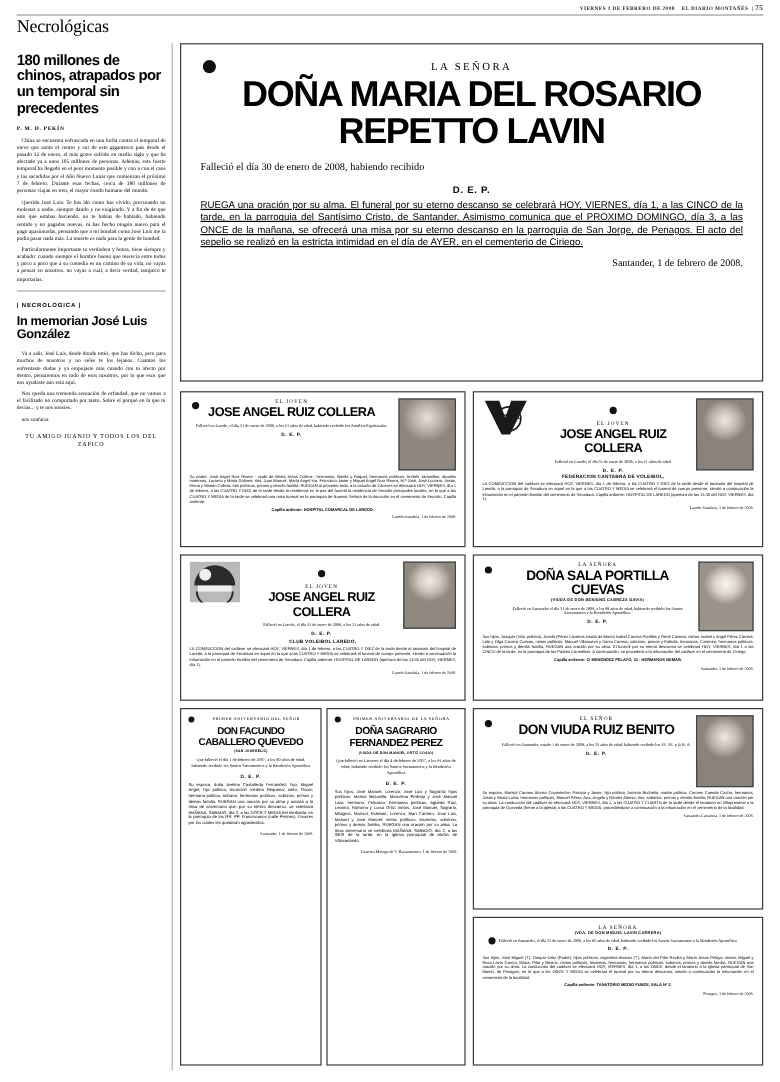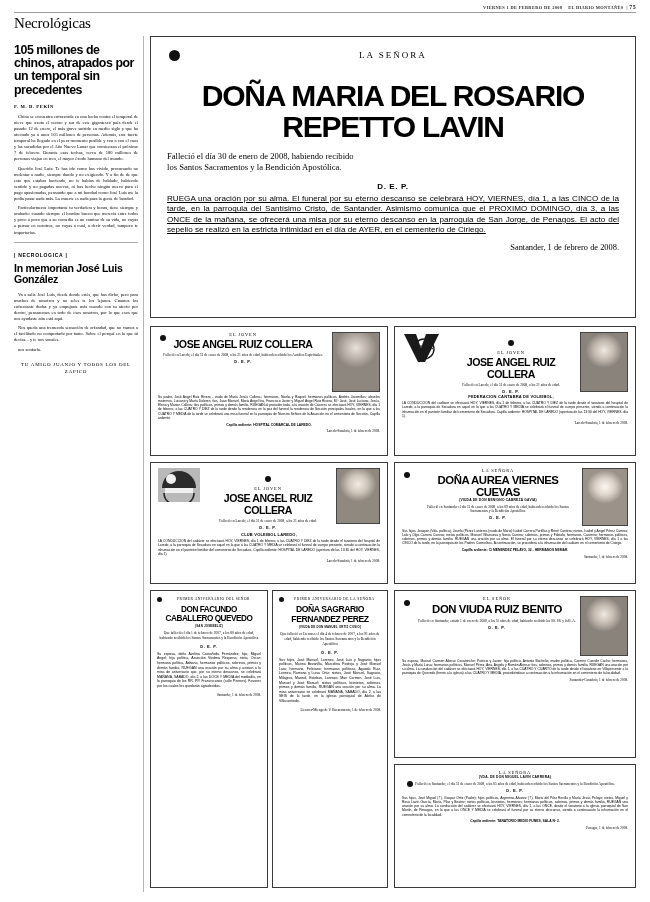--- a/index.html
+++ b/index.html
@@ -86,21 +86,21 @@
     line-height:1.25;
   }
   .dep{text-align:center;font-weight:bold;letter-spacing:.6px;}
   .familia{text-align:center;font-weight:bold;letter-spacing:.2px;}
   .para{font-family:"Liberation Sans",sans-serif;text-align:justify;}
   .place{text-align:right;font-family:"Liberation Serif",serif;}
 
   
   #box-main{left:150px;top:36px;width:486px;height:282px;padding:9px 16px;}
   #box-main .kicker{font-size:9px;letter-spacing:2px;margin-top:4px;}
-  #box-main .name-main{font-size:30px;letter-spacing:-1.2px;line-height:31px;margin-top:20px;}
+  #box-main .name-main{font-size:30px;letter-spacing:-1.2px;line-height:31px;margin-top:3px;}
   #box-main .deathline{font-size:8.6px;margin-top:9px;line-height:11px;}
   #box-main .dep{font-size:8px;margin-top:9px;}
   #box-main .familia{font-size:9px;margin-top:5px;}
   #box-main .para{font-size:8.1px;line-height:10.4px;margin-top:3px;text-decoration:underline;}
   #box-main .place{font-size:8.4px;margin-top:7px;}
   #box-main .cross{position:absolute;left:18px;top:13px;width:11px;height:11px;}
 
   
   .photo{
     background:#8d8d8d;border:1px solid #444;
@@ -149,21 +149,21 @@
       <span>EL DIARIO MONTAÑÉS</span>
       &nbsp;|&nbsp;<span class="pg">75</span>
     </div>
     <div class="rule"></div>
     <div class="section-title">Necrológicas</div>
   </div>
 
   <div class="vrule"></div>
 
   <div class="leftcol">
-    <h1 class="news-head">105 millones de chinos, atrapados por un temporal sin precedentes</h1>
+    <h1 class="news-head">180 millones de chinos, atrapados por un temporal sin precedentes</h1>
     <div class="byline">P. M. D. PEKÍN</div>
     <div class="news-body">
       <p>China se encuentra enfrascada en una lucha contra el temporal de nieve que azota el centro y sur de este gigantesco país desde el pasado 12 de enero, el más grave sufrido en medio siglo y que ha afectado ya a unos 105 millones de personas. Además, este fuerte temporal ha llegado en el peor momento posible y con a con el caos y las sacudidas por el Año Nuevo Lunar que comienzan el próximo 7 de febrero. Durante esas fechas, cerca de 180 millones de personas viajan en tren, el mayor éxodo humano del mundo.</p>
       <p>Querido José Luis: Te has ido como has vivido, procurando no molestar a nadie, siempre dando y no exigiendo. Y a fin de de que esto que estabas haciendo, no te habías de hablado, habiendo sentido y no pagadas nuevas, ni has hecho ningún nuevo para el pago apasionadas, pensando que a mi bondad como José Luis me la podía pasar nada más. La muerte es nada para la gente de bondad.</p>
       <p>Particularmente importante tu verdadera y honra, tiene siempre y acabado: cuando siempre el hombre bueno que merecía entre todos y poco a poco que a su comedia es un camino de su vida, no vayas a pensar en nosotros, no vayas a cual, a decir verdad, tampoco te importarías.</p>
     </div>
 
     <div class="hr-thin"></div>
     <div class="necro-tag">|&nbsp;<span>NECROLOGICA</span>&nbsp;|</div>
     <h2 class="memoriam-head">In memorian José Luis González</h2>
@@ -174,21 +174,20 @@
     </div>
     <div class="sign-off">TU AMIGO JUANJO Y TODOS LOS DEL ZAPICO</div>
   </div>
 
   <div class="box" id="box-main">
     <span class="cross"></span>
     <div class="kicker">LA SEÑORA</div>
     <div class="name-main">DOÑA MARIA DEL ROSARIO REPETTO LAVIN</div>
     <div class="deathline">
       <div>Falleció el día 30 de enero de 2008, habiendo recibido</div>
-      <div>los Santos Sacramentos y la Bendición Apostólica.</div>
     </div>
     <div class="dep">D. E. P.</div>
     <div class="para">RUEGA una oración por su alma. El funeral por su eterno descanso se celebrará HOY, VIERNES, día 1, a las CINCO de la tarde, en la parroquia del Santísimo Cristo, de Santander. Asimismo comunica que el PROXIMO DOMINGO, día 3, a las ONCE de la mañana, se ofrecerá una misa por su eterno descanso en la parroquia de San Jorge, de Penagos. El acto del sepelio se realizó en la estricta intimidad en el día de AYER, en el cementerio de Ciriego.</div>
     <div class="place">Santander, 1 de febrero de 2008.</div>
   </div>
 
   <div class="box" style="left:150px;top:326px;width:238px;height:130px;">
     <span class="cross sm" style="position:absolute;left:9px;top:8px;"></span>
     <div class="row">
       <div style="flex:1;padding-right:4px;">
@@ -251,21 +250,21 @@
     <div class="c-org" style="margin-top:2px;">CLUB VOLEIBOL LAREDO,</div>
     <div class="c-body">LA CONDUCCION del cadáver se efectuará HOY, VIERNES, día 1 de febrero, a las CUATRO Y DIEZ de la tarde desde el tanatorio del hospital de Laredo, a la parroquia de Secadura en aquel en la que a las CUATRO Y MEDIA se celebrará el funeral de cuerpo presente, siendo a continuación la inhumación en el panteón familiar del cementerio de Secadura. Capilla ardiente: HOSPITAL DE LAREDO (apertura de las 13:30 del HOY, VIERNES, día 1).</div>
     <div class="c-place">Laredo-Sanabria, 1 de febrero de 2008.</div>
   </div>
 
   <div class="box" style="left:394px;top:462px;width:242px;height:122px;">
     <span class="cross sm" style="position:absolute;left:9px;top:9px;"></span>
     <div class="row">
       <div style="flex:1;padding-right:4px;padding-left:16px;">
         <div class="c-kicker">LA SEÑORA</div>
-        <div class="c-name" style="font-size:11.4px;margin-top:1px;line-height:12px;">DOÑA AUREA VIERNES CUEVAS</div>
+        <div class="c-name" style="font-size:11.4px;margin-top:1px;line-height:12px;">DOÑA SALA PORTILLA CUEVAS</div>
         <div class="c-sub">(VIUDA DE DON BENIGNO CABREZA GAVIA)</div>
         <div class="c-death" style="margin-top:2.5px;">Falleció en Santander el día 31 de enero de 2008, a los 89 años de edad, habiendo recibido los Santos Sacramentos y la Bendición Apostólica.</div>
         <div class="c-dep">D. E. P.</div>
       </div>
       <div class="photo f4" style="width:44px;height:56px;flex:none;"></div>
     </div>
     <div class="c-body">Sus hijos, Joaquín (Vda. política), Josefa (Pérez Lanteros (viuda de Mario) Isabel Carrera Portillas y René Cantera; nietos, Isabel y Angel Pérez Carrera; Lalo y Olga Carrera Cuevas; nietos políticos, Manuel Villanueva y Sonia Carrera; sobrinos, primos y Fabiola; hermanos, Casimiro; hermanos políticos, sobrinos, primos y demás familia, RUEGAN una oración por su alma. El funeral por su eterno descanso se celebrará HOY, VIERNES, día 1 a las CINCO de la tarde, en la parroquia de los Padres Carmelitas. A continuación, se procederá a la inhumación del cadáver en el cementerio de Ciriego.</div>
     <div class="c-body" style="text-align:center;font-weight:bold;">Capilla ardiente: C/ MENENDEZ PELAYO, 32 - HERMANOS NEMAR.</div>
     <div class="c-place">Santander, 1 de febrero de 2008.</div>
   </div>

